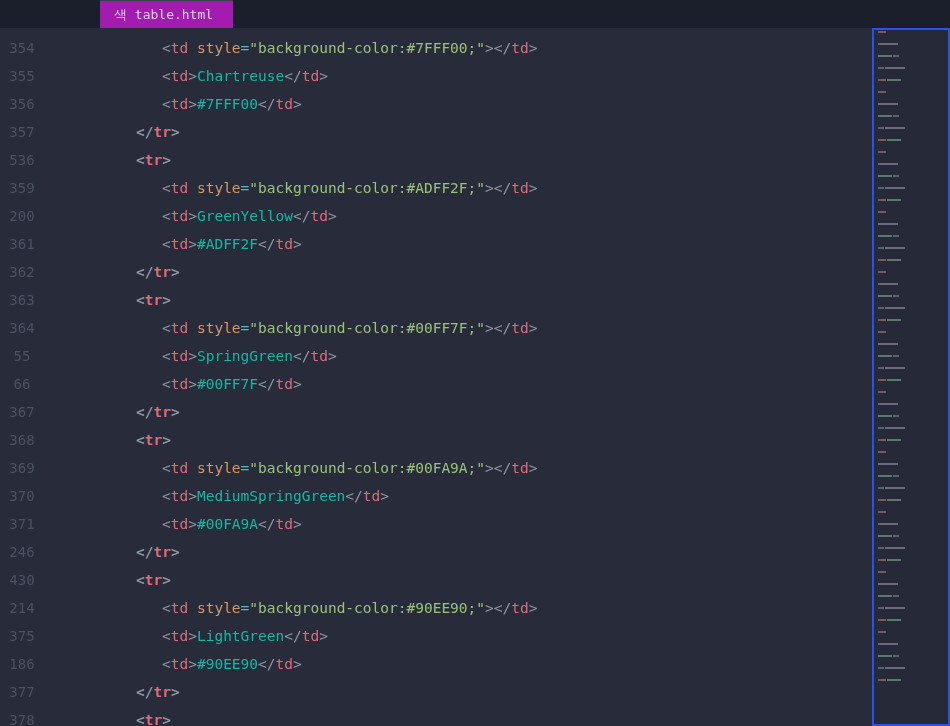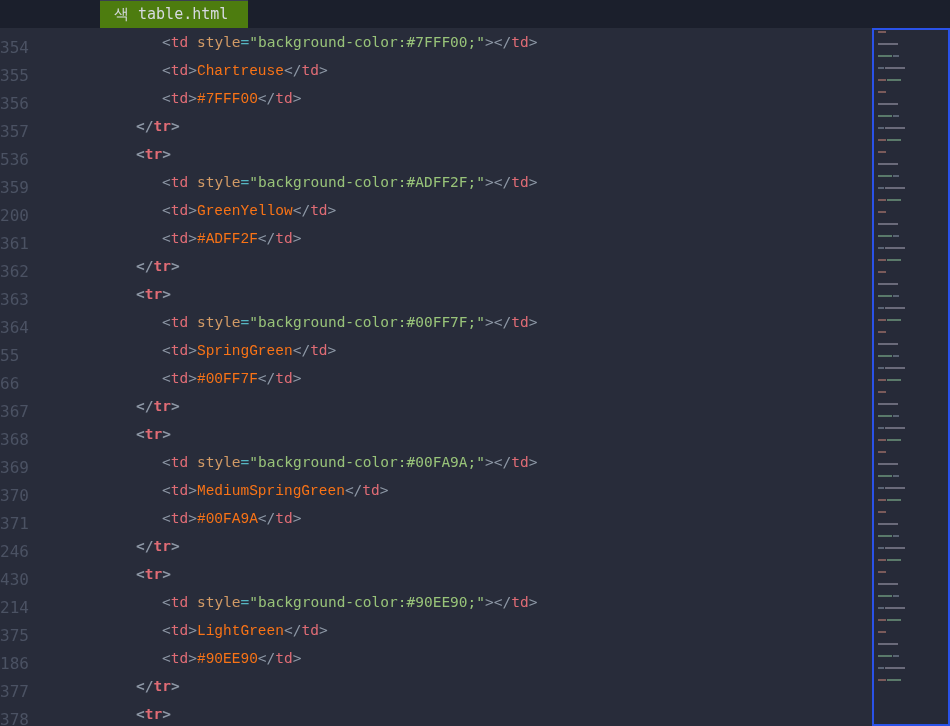--- a/index.html
+++ b/index.html
@@ -14,65 +14,66 @@
     position: relative;
   }
   .tab-bar {
     height: 28px;
     background: #1b1f2c;
     display: flex;
     align-items: stretch;
   }
   .tab-spacer-left { width: 100px; background: #1b1f2c; }
   .tab {
-    background: #4d7c0f;
+    background: #a21caf;
     color: #d7dae0;
     padding: 4px 20px 4px 14px;
-    font-size: 15px;
+    font-size: 13px;
     display: flex;
     align-items: center;
     border-top: 1px solid #3a3f51;
   }
   .editor-area {
     display: flex;
     height: calc(100% - 28px);
   }
   .gutter {
     width: 54px;
     background: #282c3a;
-    text-align: left;
+    text-align: center;
     padding-top: 6px;
     padding-right: 10px;
     color: #4b5263;
-    font-size: 16px;
+    font-size: 14px;
     line-height: 28px;
     user-select: none;
   }
   .gutter .ln { height: 28px; }
   .fold-col {
     width: 14px;
     background: #282c3a;
   }
   .code {
     flex: 1;
     background: #282c3a;
+    padding-top: 6px;
     line-height: 28px;
     white-space: pre;
     overflow: hidden;
   }
   .code-line { height: 28px; }
   .i1 { padding-left: 68px; font-weight: bold; }
   .i2 { padding-left: 94px; }
   .punct { color: #abb2bf; }
   .tag-br { color: #8d97a5; }
   .tag { color: #e06c75; }
   .attr { color: #d19a66; }
   .eq { color: #56b6c2; }
   .str { color: #98c379; }
-  .txt { color: #f97316; font-family: Liberation Mono, monospace; }
+  .txt { color: #14b8a6; }
   .minimap {
     width: 78px;
     background: #262a38;
     border: 2px solid #2a52e8;
     position: relative;
     overflow: hidden;
   }
   .mm-line {
     height: 2px;
     margin: 1px 4px 10px 4px;

